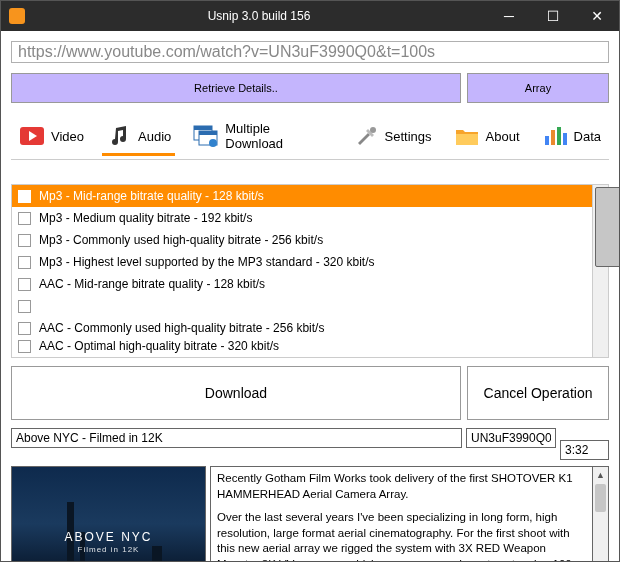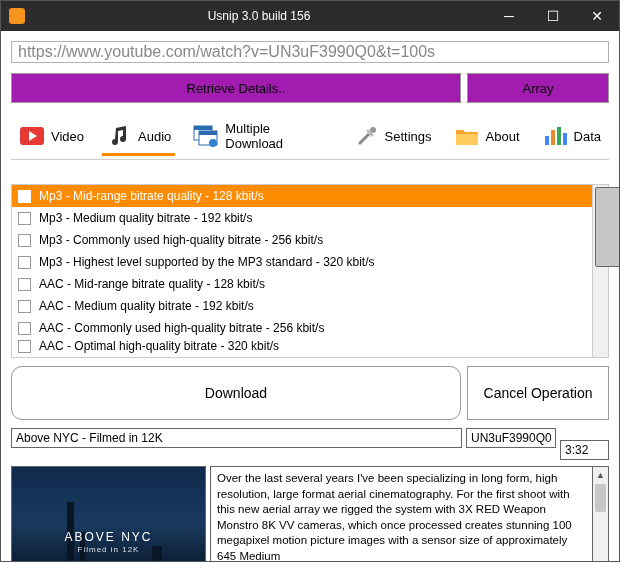--- a/index.html
+++ b/index.html
@@ -43,23 +43,23 @@
   padding: 2px 6px;
   font-size: 16px;
   color: #888;
   background:#fff;
 }
 .btnrow { display:flex; gap:6px; margin-top:10px; }
 .bigbtn {
   flex:1;
   height: 30px;
   border:1px solid #999;
-  background:#a21caf;
+  background:#c4b5fd;
   display:flex; align-items:center; justify-content:center;
-  font-size:13px;
+  font-size:11px;
   cursor:pointer;
 }
 .bigbtn.retrieve { flex: 3.2; }
 .tabs {
   display:flex;
   gap: 18px;
   align-items:center;
   margin-top:14px;
   padding: 0 6px 0 6px;
   border-bottom: 1px solid #ccc;
@@ -106,21 +106,21 @@
   width:16px; background:#f0f0f0; border:1px solid #ccc; border-left:none;
   position:relative;
 }
 .vscroll .thumb { position:absolute; left:2px; right:2px; background:#c6c6c6; border-radius:2px; }
 .actionrow { display:flex; gap:6px; margin-top:8px; }
 .actbtn {
   height:54px; border:1px solid #999; background:#fff;
   display:flex; align-items:center; justify-content:center;
   font-size:14px; cursor:pointer;
 }
-.actbtn.dl { flex:3.2;border-radius:11px; }
+.actbtn.dl { flex:3.2; }
 .actbtn.cancel { flex:1; }
 .metarow { display:flex; gap:4px; margin-top:8px; }
 .metarow input {
   height:20px; border:1px solid #666; padding:1px 4px; font-size:12px; background:#fff;
 }
 .metarow .title-in { flex:1; }
 .metarow .id-in { width:90px; }
 .metarow .dur-in { width:49px;margin-top:12px; }
 .preview { display:flex; gap:4px; margin-top:6px; }
 .thumb {
@@ -247,21 +247,20 @@
       <div class="listitem">
           <span class="chk"></span>
           <span>Mp3 -  Highest level supported by the MP3 standard - 320 kbit/s</span>
         </div>
       <div class="listitem">
           <span class="chk"></span>
           <span>AAC -  Mid-range bitrate quality - 128 kbit/s</span>
         </div>
       <div class="listitem">
           <span class="chk"></span>
-          <span>AAC -  Medium quality bitrate - 192 kbit/s</span>
         </div>
       <div class="listitem">
           <span class="chk"></span>
           <span>AAC -  Commonly used high-quality bitrate - 256 kbit/s</span>
         </div>
       <div class="listitem" style="height:14px; overflow:hidden;">
           <span class="chk"></span>
           <span>AAC -  Optimal high-quality bitrate - 320 kbit/s</span>
         </div>
     </div>
@@ -287,20 +286,21 @@
       <div class="building b1"></div>
       <div class="building b2"></div>
       <div class="building b3"></div>
       <div class="txt">
         <div class="t1">ABOVE NYC</div>
         <div class="t2">Filmed in 12K</div>
       </div>
     </div>
     <div class="descwrap">
       <div class="desc">
+        <p>Recently Gotham Film Works took delivery of the first SHOTOVER K1 HAMMERHEAD Aerial Camera Array.</p>
         <p>Over the last several years I've been specializing in long form, high resolution, large format aerial cinematography.  For the first shoot with this new aerial array we rigged the system with 3X RED Weapon Monstro 8K VV cameras, which once processed creates stunning 100 megapixel motion picture images with a sensor size of approximately 645 Medium</p>
       </div>
       <div class="descscroll">
         <div class="arrow up">▲</div>
         <div class="thumb2"></div>
         <div class="arrow down">▼</div>
       </div>
     </div>
   </div>
 </div>

